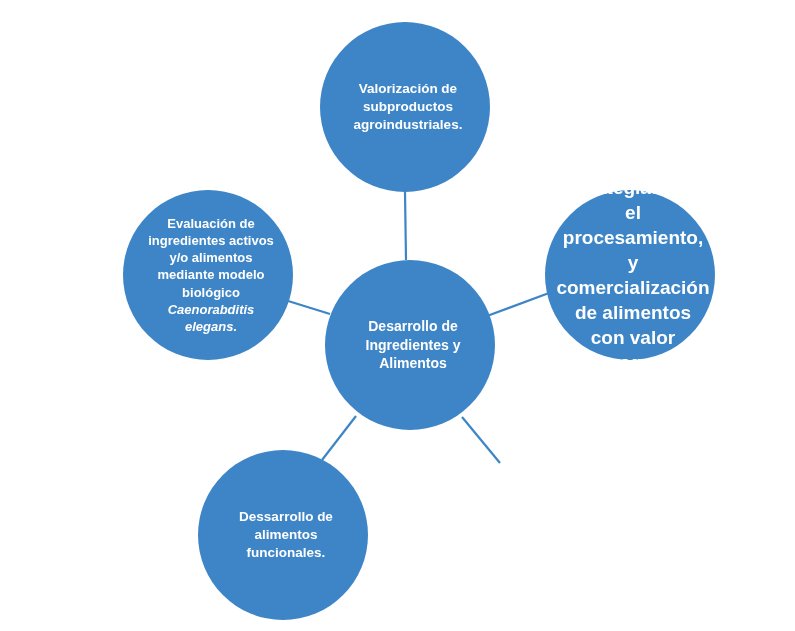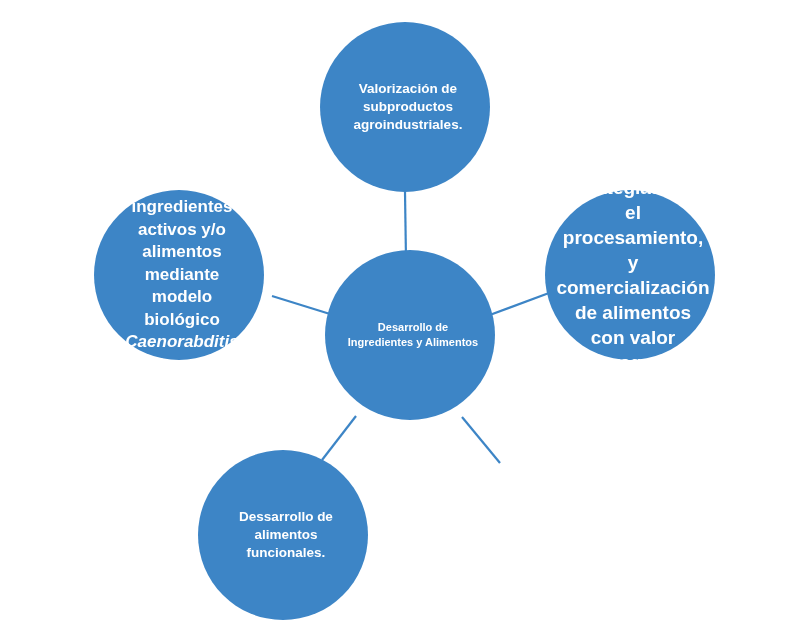--- a/index.html
+++ b/index.html
@@ -44,23 +44,23 @@
     display: block;
     padding: 0 14px;
     text-align: center;
     margin-left: 6px;
   }
   .node .label .it {
     font-style: italic;
   }
   
   #node-top      { left: 320px; top:  22px; width: 170px; height: 170px; font-size: 13.5px; }
-  #node-left     { left: 94px; top: 190px; width: 170px; height: 170px; font-size: 17px; }
+  #node-left     { left: 123px; top: 190px; width: 170px; height: 170px; font-size: 13px; }
   #node-right    { left: 545px; top: 190px; width: 170px; height: 170px; font-size: 19px; }
-  #node-center   { left: 325px; top: 250px; width: 170px; height: 170px; font-size: 11px; }
+  #node-center   { left: 325px; top: 260px; width: 170px; height: 170px; font-size: 14px; }
   #node-bottomleft  { left: 198px; top: 450px; width: 170px; height: 170px; font-size: 13.5px; }
   #node-bottomright { left: 464px; top: 437px; width: 170px; height: 170px; font-size: 13.5px; }
 </style>
 </head>
 <body>
 
 <div id="canvas" style="background: rgb(255, 255, 255);">
 
   <svg id="connector-layer" viewBox="0 0 795 631" width="795" height="631" xmlns="http://www.w3.org/2000/svg">
 

